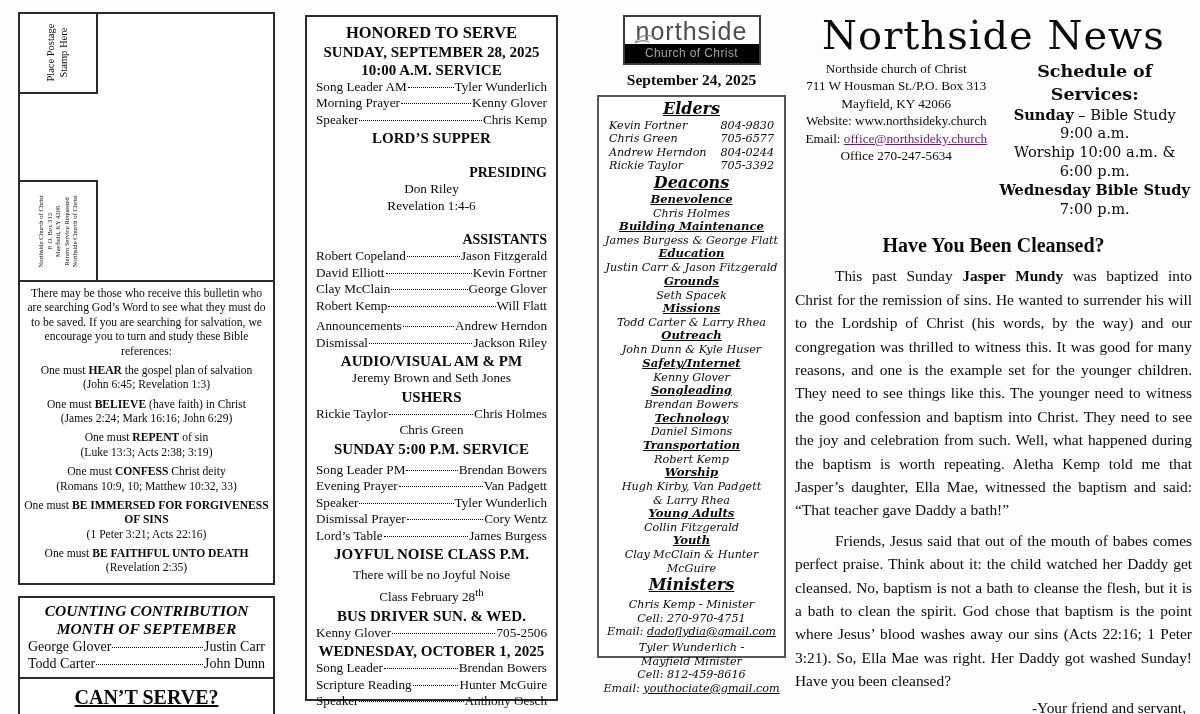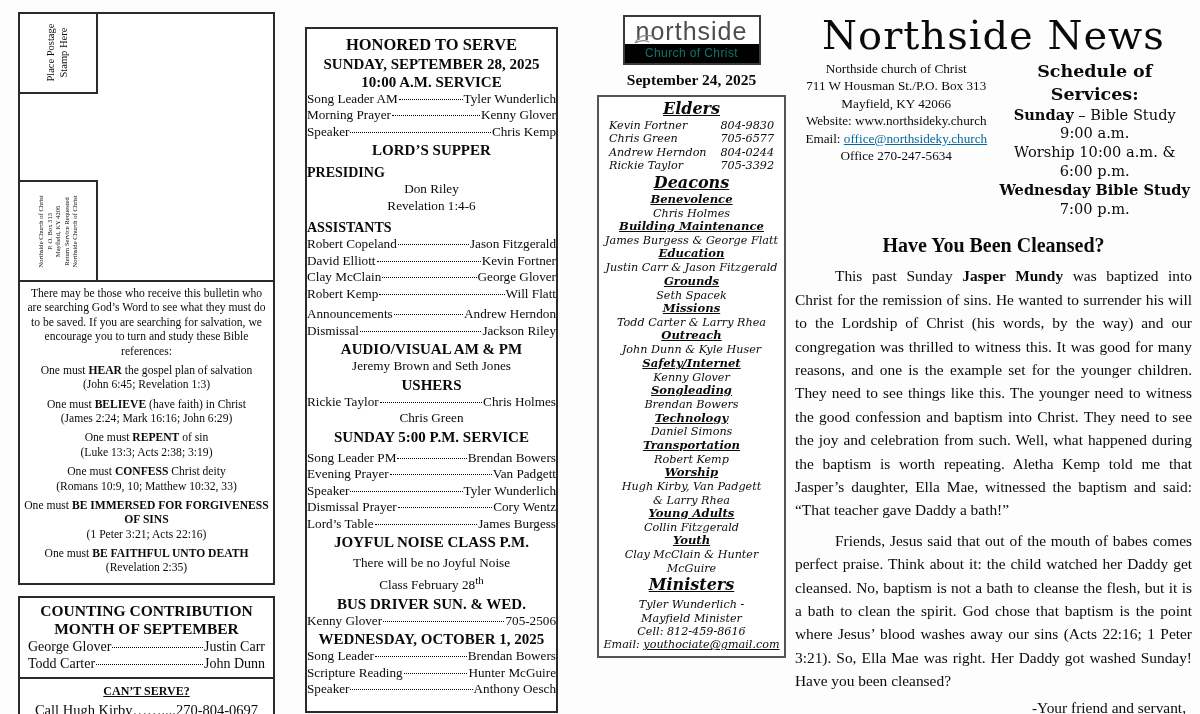--- a/index.html
+++ b/index.html
@@ -13,64 +13,64 @@
                  display:flex; align-items:center; justify-content:center; background:#fff; }
   .postage-box .rot { transform:rotate(-90deg); width:74px; text-align:center; font-size:10.5px; line-height:1.2; }
   .return-box { position:absolute; top:166px; left:-2px; width:80px; height:102px; border:2px solid #2a2a2a;
                 display:flex; align-items:center; justify-content:center; background:#fff; }
   .return-box .rot { transform:rotate(-90deg); width:96px; text-align:center; font-size:6.6px; line-height:1.3; white-space:nowrap; }
   .salvation-box { border:2px solid #2a2a2a; margin-top:-2px; padding:5px 4px 7px; text-align:center;
                    font-size:11.6px; line-height:1.24; background:#fff; }
   .sal-item { margin-top:5px; }
   .sal-item b { }
   .counting-box { border:2px solid #2a2a2a; margin-top:11px; padding:4px 8px 5px; background:#fff; }
-  .count-title { font-weight:bold; font-size:15.5px; text-align:center; line-height:1.18; }
+  .count-title { font-weight:bold; font-size:15.5px; text-align:center; line-height:1.18;font-style:italic; }
   .count-rows { font-size:14px; margin-top:1px; }
   .cant-box { border:2px solid #2a2a2a; margin-top:-2px; padding:5px 8px 8px; text-align:center; font-size:14.5px; line-height:1.3; background:#fff; }
-  .cant-title { font-weight:bold; text-decoration:underline; font-size:12px; margin-bottom:1px; }
+  .cant-title { font-weight:bold; text-decoration:underline; font-size:20px; margin-bottom:1px; }
 
   
   .lr { display:flex; align-items:baseline; line-height:16.5px; }
   .lr .dots { flex:1; margin:0 1px; border-bottom:1.7px dotted #000; transform:translateY(-3px); }
 
   
-  .col2 { position:absolute; left:305px; top:27px; width:253px; height:686px; border:2px solid #2a2a2a;
-          padding:7px 0; font-size:13.2px; background:#fff; }
+  .col2 { position:absolute; left:305px; top:15px; width:253px; height:686px; border:2px solid #2a2a2a;
+          padding:7px 9px; font-size:13.2px; background:#fff; }
   .col2 .h1 { font-size:16.5px; font-weight:bold; text-align:center; line-height:1.15; }
   .col2 .h2 { font-size:15px; font-weight:bold; text-align:center; line-height:1.2; }
   .col2 .sec { font-size:15px; font-weight:bold; text-align:center; margin-top:1px; line-height:1.2; }
-  .col2 .sub { font-size:14px; font-weight:bold; text-align:left; margin-top:6px; }
+  .col2 .sub { font-size:14px; font-weight:bold; text-align:right; margin-top:18px; }
   .col2 .center { text-align:center; line-height:16.5px; }
   .col2 .gap { height:4px; }
 
   
   .col3 { position:absolute; left:597px; top:15px; width:189px; }
   .logo-box { width:138px; margin:0 auto; border:2px solid #3a3a3a; text-align:center; background:#fff; position:relative; }
   .logo-word { font-family:"Liberation Sans", sans-serif; font-size:25px; color:#4d4d4d; letter-spacing:1px;
                line-height:1.0; padding-top:2px; }
   .logo-leaf { position:absolute; left:8px; top:13px; }
-  .logo-bar { background:#000; color:#0f766e; font-family:"Liberation Sans", sans-serif; font-size:12px;
+  .logo-bar { background:#000; color:#a3a3a3; font-family:"Liberation Sans", sans-serif; font-size:12px;
               padding:2px 0 3px; letter-spacing:0.4px; }
   .issue-date { text-align:center; font-weight:bold; font-size:15.5px; margin:6px 0 6px; }
   .roster-box { border:2px solid #555; padding:2px 2px; font-family:"DejaVu Serif", serif; font-style:italic;
                 font-size:11.2px; line-height:1.2; text-align:center; height:563px; background:#fff; }
   .script-big { font-size:16px; font-weight:bold; text-decoration:underline; line-height:1.25; }
   .elder-row { display:flex; justify-content:space-between; padding:0 8px; text-align:left; }
   .role { font-weight:bold; text-decoration:underline; font-size:11.6px;font-style:italic; }
   .min-entry { margin-top:3px; }
   .u-dark { text-decoration:underline; }
 
   
   .col4 { position:absolute; left:795px; top:14px; width:397px; }
   .news-title { text-align:center; font-family:"DejaVu Serif", serif; font-size:40px; line-height:1.05; letter-spacing:1px; }
   .news-header { display:flex; margin-top:4px; }
   .contact { width:51%; text-align:center; font-size:13.2px; line-height:1.32; }
   .schedule { width:49%; text-align:center; font-size:14.6px; line-height:1.3; font-family:"DejaVu Serif", serif; }
   .sched-title { font-weight:bold; font-size:17.5px; }
-  .link { color:#0369a1; text-decoration:underline; cursor:pointer; }
+  .link { color:#701a75; text-decoration:underline; cursor:pointer; }
   .article-title { text-align:center; font-weight:bold; font-size:20px; margin-top:15px; }
   .article p { font-size:15.4px; line-height:1.52; text-align:justify; text-indent:40px; margin-top:7px; }
   .sig { text-align:right; font-size:15.4px; line-height:1.4; padding-right:6px; margin-top:4px; }
 </style>
 </head>
 <body>
 
 <div class="page">
 
   <div class="col1">
@@ -328,20 +328,25 @@
       <div class="role">Worship</div>
       <div>Hugh Kirby, Van Padgett</div>
       <div>&amp; Larry Rhea</div>
       <div class="role">Young Adults</div>
       <div>Collin Fitzgerald</div>
       <div class="role">Youth</div>
       <div>Clay McClain &amp; Hunter McGuire</div>
 
       <div class="script-big">Ministers</div>
       <div class="min-entry">
+        <div>Chris Kemp - Minister</div>
+        <div>Cell: 270-970-4751</div>
+        <div><span>Email: </span><span class="u-dark">dadoflydia@gmail.com</span></div>
+      </div>
+      <div class="min-entry">
         <div>Tyler Wunderlich -</div>
         <div>Mayfield Minister</div>
         <div>Cell: 812-459-8616</div>
         <div><span>Email: </span><span class="u-dark">youthociate@gmail.com</span></div>
       </div>
     </div>
   </div>
 
   <div class="col4">
     <div class="news-title">Northside News</div>

